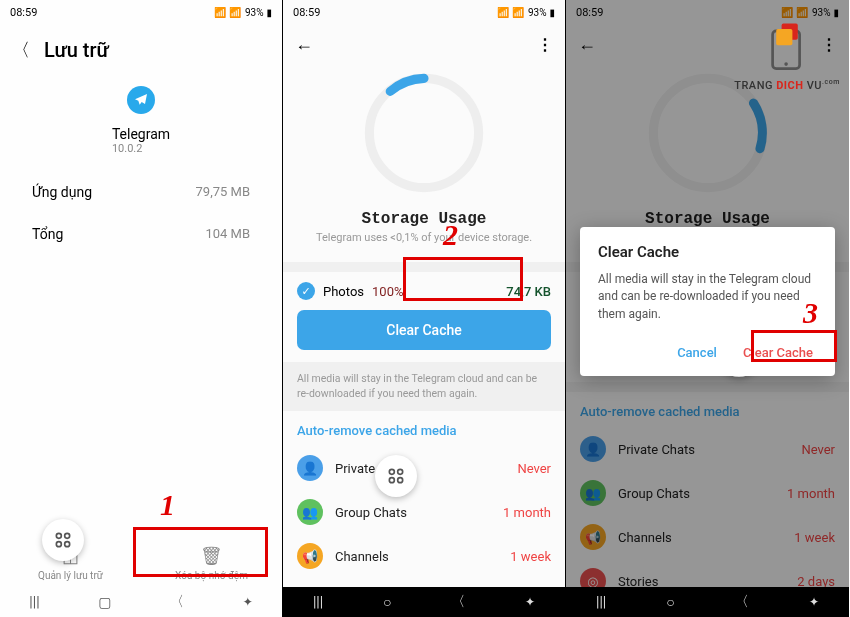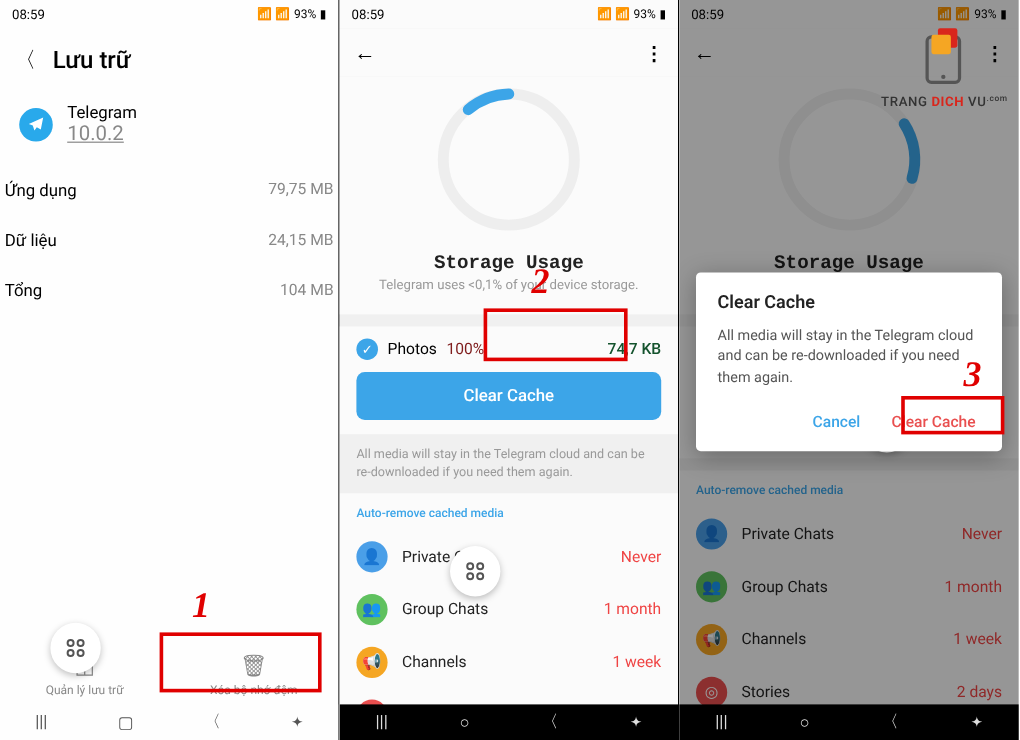--- a/index.html
+++ b/index.html
@@ -9,28 +9,28 @@
 .panel:last-child { border-right: none; }
 
 .status-bar { height: 24px; display: flex; align-items: center; justify-content: space-between; padding: 0 10px; font-size: 11px; color: #000; }
 .status-icons { display: flex; gap: 3px; align-items: center; font-size: 10px; }
 
 .p1 { background: #fefefe; }
 .p1 .header { display: flex; align-items: center; padding: 14px 12px; gap: 14px; }
 .p1 .header-title { font-size: 20px; font-weight: 500; }
 .back-chevron { font-size: 18px; font-weight: 300; }
 
-.app-row { display: flex; align-items: center; padding: 10px 16px 16px; gap: 12px; }
+.app-row { display: flex; align-items: center; padding: 10px 16px 16px; gap: 12px; flex-direction: column; }
 .tg-icon { width: 28px; height: 28px; background: #29a9eb; border-radius: 50%; display: flex; align-items: center; justify-content: center; }
 .tg-icon svg { width: 16px; height: 16px; fill: #fff; }
 .app-name { font-size: 14px; color: #000; }
-.app-ver { font-size: 17px; color: #888; text-decoration: underline; }
+.app-ver { font-size: 11px; color: #888; }
 
 .section-label { font-size: 11px; color: #888; padding: 10px 16px 6px; }
-.storage-row { display: flex; justify-content: space-between; padding: 13px 4px; font-size: 14px; }
+.storage-row { display: flex; justify-content: space-between; padding: 13px 32px; font-size: 14px; }
 .storage-row .val { color: #888; font-size: 13px; }
 
 .p1 .bottom-actions { position: absolute; bottom: 30px; left: 0; right: 0; display: flex; }
 .action-btn { flex: 1; display: flex; flex-direction: column; align-items: center; gap: 4px; font-size: 10px; color: #888; padding: 6px; }
 .action-icon { font-size: 18px; color: #888; }
 
 .navbar { position: absolute; bottom: 0; left: 0; right: 0; height: 30px; display: flex; justify-content: space-around; align-items: center; }
 .navbar.light { background: #fefefe; color: #555; }
 .navbar.dark { background: #000; color: #ddd; }
 .nav-item { font-size: 14px; }
@@ -49,21 +49,21 @@
 
 .clear-section { background: #fbfbfb; margin-top: 10px; padding: 10px 14px 12px; }
 .photos-row { display: flex; align-items: center; justify-content: space-between; font-size: 13px; margin-bottom: 10px; }
 .photos-left { display: flex; align-items: center; gap: 8px; }
 .check-circle { width: 18px; height: 18px; border-radius: 50%; background: #3ca5e8; display: flex; align-items: center; justify-content: center; color: #fff; font-size: 11px; }
 .photos-size { color: #14532d; font-weight: 500; }
 .clear-btn { background: #3ca5e8; color: #fff; border-radius: 7px; text-align: center; padding: 12px; font-size: 14px; font-weight: 500; }
 .clear-note { font-size: 10.5px; color: #999; padding: 10px 14px; line-height: 1.4; background: #f0f0f0; }
 
 .auto-section { background: #fbfbfb; padding: 6px 14px 4px; }
-.auto-header { color: #3ca5e8; font-size: 10px; font-weight: 500; padding: 6px 0 8px; }
+.auto-header { color: #3ca5e8; font-size: 13px; font-weight: 500; padding: 6px 0 8px; }
 .auto-row { display: flex; align-items: center; justify-content: space-between; padding: 9px 0; }
 .auto-left { display: flex; align-items: center; gap: 12px; font-size: 13px; color: #222; }
 .auto-icon { width: 26px; height: 26px; border-radius: 50%; display: flex; align-items: center; justify-content: center; color: #fff; font-size: 13px; }
 .ic-blue { background: #4a9fe8; }
 .ic-green { background: #5fc15f; }
 .ic-orange { background: #f5a623; }
 .ic-red { background: #e94f4f; }
 .auto-val { color: #ef4444; font-size: 13px; }
 .auto-note { font-size: 10px; color: #999; padding: 8px 14px; line-height: 1.4; }
 
@@ -110,24 +110,20 @@
     </div>
     <div>
       <div class="app-name">Telegram</div>
       <div class="app-ver">10.0.2</div>
     </div>
   </div>
   <div id="storage-rows">
         <div class="storage-row">
           <span>Ứng dụng</span>
           <span class="val">79,75 MB</span>
-        </div>
-        <div class="storage-row">
-          <span>Dữ liệu</span>
-          <span class="val">24,15 MB</span>
         </div>
         <div class="storage-row">
           <span>Tổng</span>
           <span class="val">104 MB</span>
         </div>
       </div>
 
   <div class="bottom-actions">
     <div class="action-btn">
       <span class="action-icon">◫</span>

